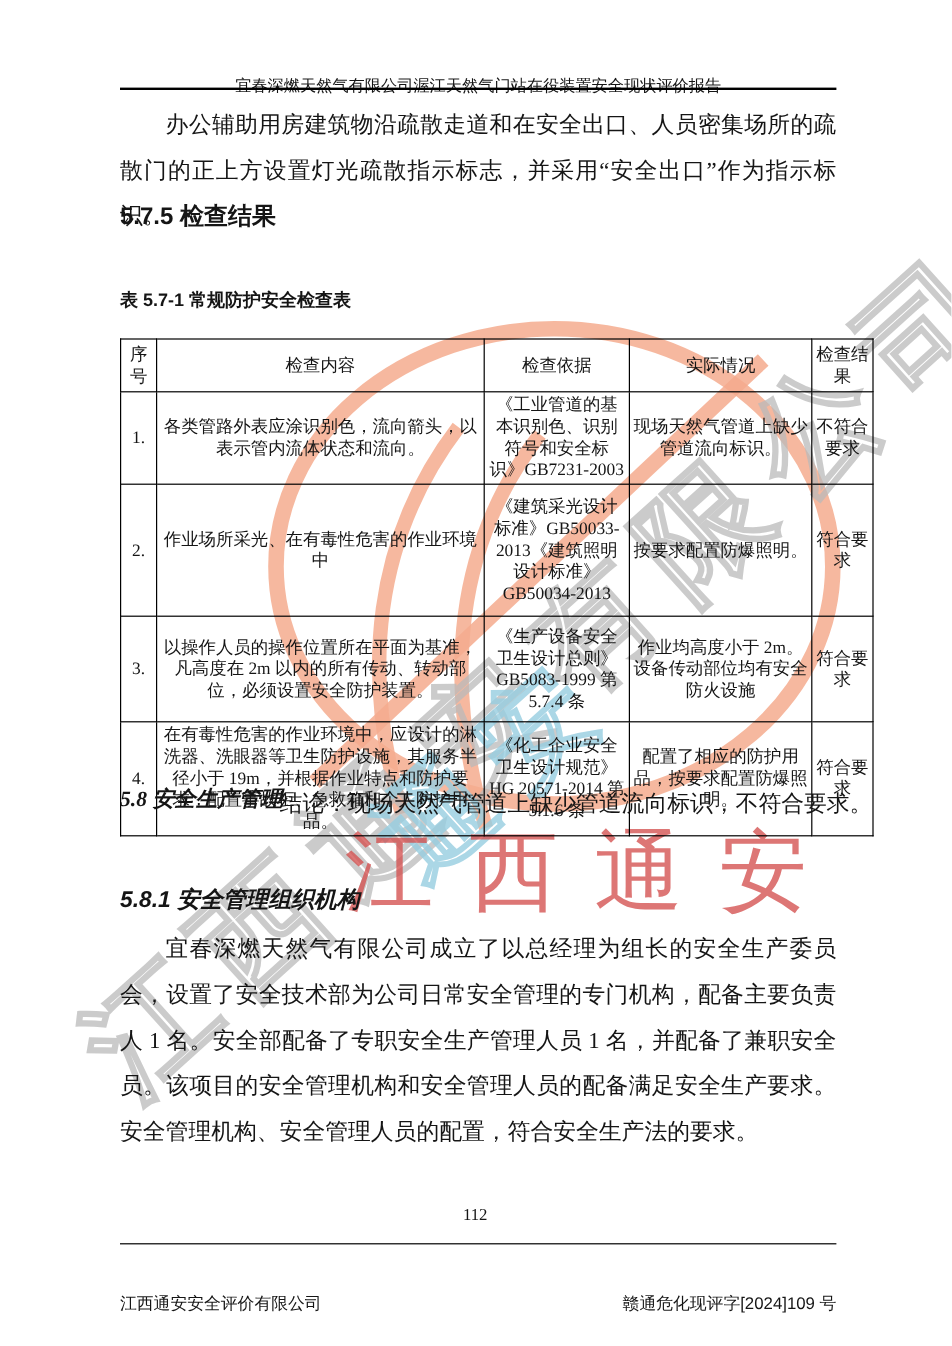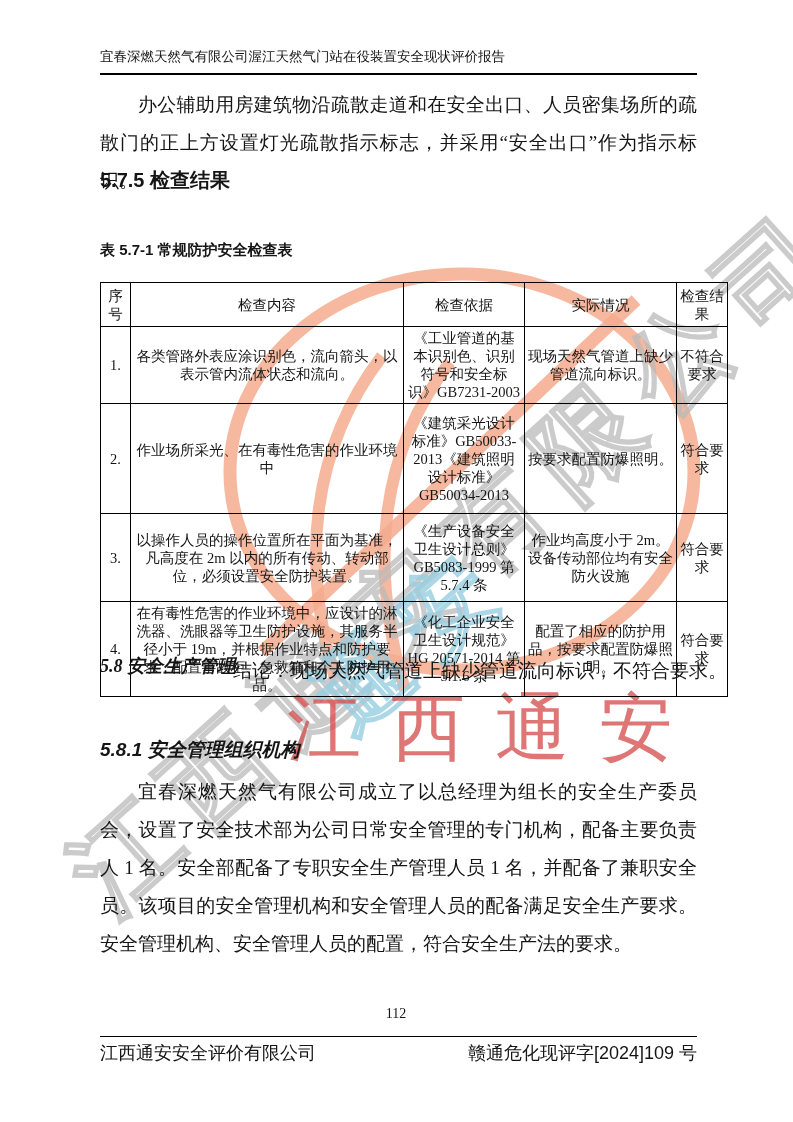--- a/index.html
+++ b/index.html
@@ -28,21 +28,21 @@
   .wm-red{
     position:absolute;left:287px;top:688px;
     font-family:"Liberation Serif", serif;
     font-size:74px;line-height:80px;
     letter-spacing:30px;white-space:nowrap;
     color:rgba(212,80,78,0.78);
   }
   
   .content{position:absolute;inset:0;z-index:1;}
   .abs{position:absolute;}
-  .header-title{top:48px;left:100px;width:597px;font-size:13.5px;font-family:"Liberation Sans", sans-serif;}
+  .header-title{top:63px;left:100px;width:597px;text-align:center;font-size:13.5px;font-family:"Liberation Sans", sans-serif;}
   .header-rule{top:73px;left:100px;width:597px;border-top:2.5px solid #000;}
   .body-text{font-size:19px;line-height:38px;text-align:justify;}
   .indent{text-indent:2em;}
   .p1{top:86px;left:100px;width:597px;}
   .h575{top:167px;left:100px;font-family:"Liberation Sans", sans-serif;font-weight:bold;font-size:20px;}
   .p2{top:202px;left:100px;width:597px;}
   .caption{top:241px;left:100px;width:627px;text-align:left;font-weight:bold;font-size:15px;font-family:Liberation Sans, sans-serif;}
   .tbl{top:250px;left:100px;width:627px;margin-top:32px;}
   table{border-collapse:collapse;width:627px;table-layout:fixed;background:transparent;}
   table,td,th{border:1px solid #000;}
@@ -64,21 +64,21 @@
   tr.r1{height:74px;}
   tr.r2{height:110px;}
   tr.r3{height:88px;}
   tr.r4{height:78px;}
   .conclusion{top:658px;left:100px;width:627px;font-size:19px;line-height:26px;text-indent:36px;text-align:right;}
   .h58{top:654px;left:100px;font-family:"Liberation Serif", serif;font-style:italic;font-weight:bold;font-size:18px;}
   .h581{top:737px;left:100px;font-family:"Liberation Sans", sans-serif;font-weight:bold;font-size:19px;font-style:italic;}
   .p3{top:773px;left:100px;width:597px;}
   .pagenum{top:1006px;left:0;width:792px;text-align:center;font-size:14px;}
   .footer-rule{top:1036px;left:100px;width:597px;border-top:1.5px solid #000;}
-  .footer{top:1041px;left:100px;width:597px;display:flex;justify-content:space-between;font-size:18px;font-family:"Liberation Sans", sans-serif;}
+  .footer{top:1078px;left:100px;width:597px;display:flex;justify-content:space-between;font-size:14px;font-family:"Liberation Sans", sans-serif;}
 </style>
 </head>
 <body>
 
 <div class="page">
 
   <div class="wm">
     <svg width="793" height="1122" viewBox="0 0 793 1122">
       <ellipse cx="462" cy="472" rx="232" ry="198" fill="none" stroke-width="13" opacity="0.85" stroke="#f5ab8e"></ellipse>
       <line x1="262" y1="652" x2="636" y2="300" stroke-width="13" opacity="0.85" stroke="#f5ab8e"></line>

